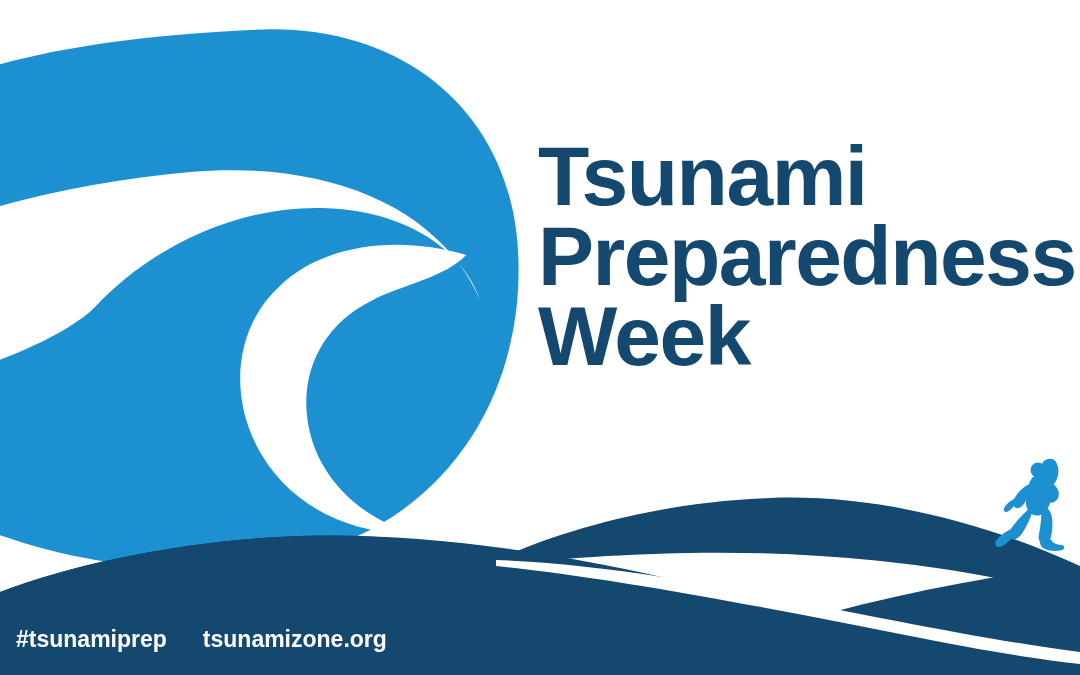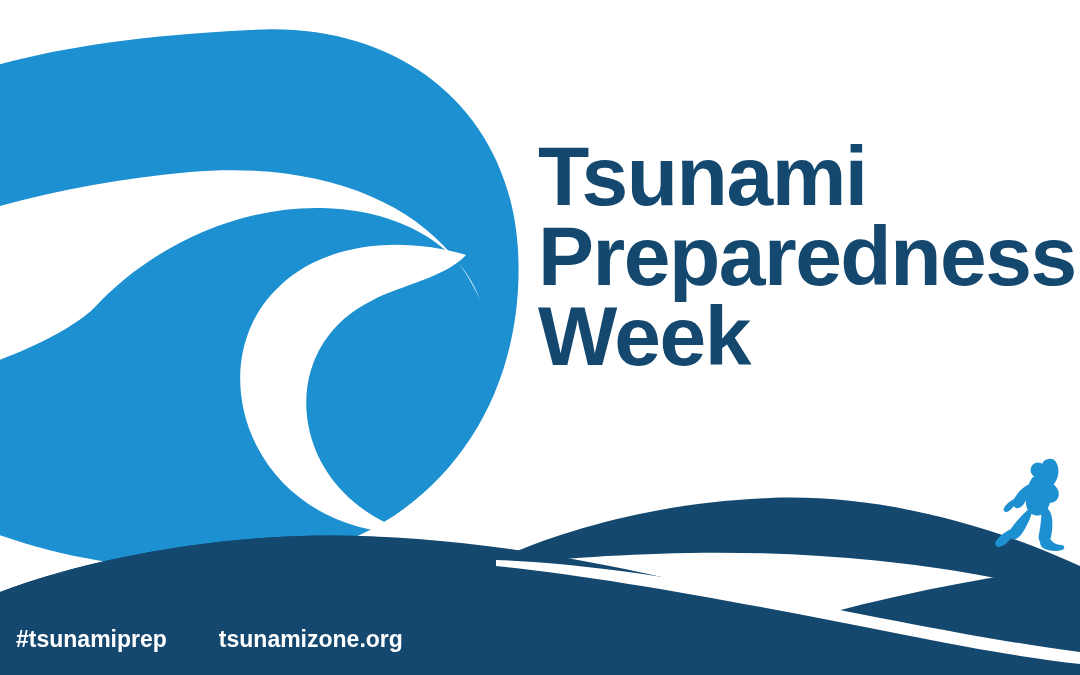--- a/index.html
+++ b/index.html
@@ -61,21 +61,21 @@
     position: absolute;
     left: 16px;
     top: 626px;
     color: #ffffff;
     font-family: "Liberation Sans", sans-serif;
     font-weight: bold;
     font-size: 23px;
     line-height: 26px;
     white-space: nowrap;
   }
-  .footer .hashtag { margin-right: 52px; }
+  .footer .hashtag { margin-right: 36px; }
 </style>
 </head>
 <body>
 
 <div id="stage">
 
   <svg id="art" viewBox="0 0 1080 675" xmlns="http://www.w3.org/2000/svg">
     <defs>
       <clipPath id="frame">
         <rect x="0" y="0" width="1080" height="675"></rect>

